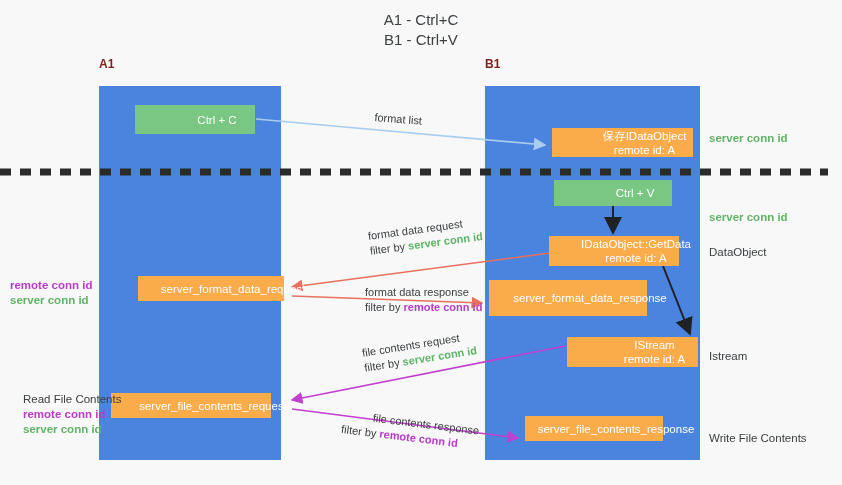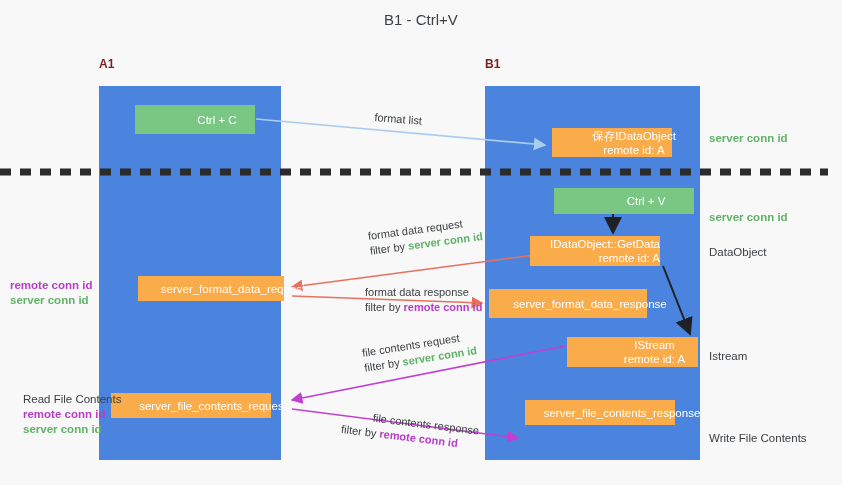--- a/index.html
+++ b/index.html
@@ -100,20 +100,21 @@
     color: #3c4043;
   }
   .cap-line { display: block; }
 </style>
 </head>
 <body>
 
 <div id="stage">
 
   <div class="title-block">
+    <div>A1 - Ctrl+C</div>
     <div>B1 - Ctrl+V</div>
   </div>
 
   <div class="col-head" style="left:99px; top:57px; width:182px;">
     <span class="l1">A1</span>
     <span class="l2">remote</span>
   </div>
   <div class="col-head" style="left:485px; top:57px; width:215px;">
     <span class="l1">B1</span>
   </div>
@@ -151,52 +152,52 @@
 
     <line x1="292" y1="409" x2="518" y2="438" stroke="#c23fd0" stroke-width="1.5" marker-end="url(#ah-mag)"></line>
 
     <line x1="0" y1="172" x2="828" y2="172" stroke="#2b2b2b" stroke-width="7" stroke-dasharray="11 9"></line>
   </svg>
 
   <div class="node green" style="left:135px; top:105px; width:120px; height:29px;">
     <span class="ln">Ctrl + C</span>
   </div>
 
-  <div class="node orange" style="left:552px; top:128px; width:120px; height:29px;">
+  <div class="node orange" style="left:552px; top:128px; width:141px; height:29px;">
     <span class="ln">保存IDataObject</span>
     <span class="ln">remote id: A</span>
   </div>
 
-  <div class="node green" style="left:554px; top:180px; width:140px; height:26px;margin-top:8px;">
+  <div class="node green" style="left:554px; top:180px; width:118px; height:26px;">
     <span class="ln">Ctrl + V</span>
   </div>
 
-  <div class="node orange" style="left:530px; top:236px; width:130px; height:30px;align-items:flex-end;">
+  <div class="node orange" style="left:549px; top:236px; width:130px; height:30px;">
     <span class="ln">IDataObject::GetData</span>
     <span class="ln">remote id: A</span>
   </div>
 
   <div class="node orange" style="left:567px; top:337px; width:131px; height:30px;">
     <span class="ln">IStream</span>
     <span class="ln">remote id: A</span>
   </div>
 
   <div class="node orange" style="left:138px; top:276px; width:146px; height:25px;">
     <span class="ln">server_format_data_request</span>
   </div>
 
-  <div class="node orange" style="left:489px; top:289px; width:158px; height:29px;">
+  <div class="node orange" style="left:489px; top:280px; width:158px; height:36px;">
     <span class="ln">server_format_data_response</span>
   </div>
 
   <div class="node orange" style="left:111px; top:393px; width:160px; height:25px;">
     <span class="ln">server_file_contents_request</span>
   </div>
 
-  <div class="node orange" style="left:525px; top:400px; width:150px; height:25px;text-align:right;">
+  <div class="node orange" style="left:525px; top:416px; width:138px; height:25px;text-align:right;">
     <span class="ln">server_file_contents_response</span>
   </div>
 
   <div class="edge-cap" style="left:375px; top:110px; transform: rotate(4.5deg);">
     <span class="cap-line plain-txt">format list</span>
   </div>
 
   <div class="edge-cap" style="left:367px; top:229px; transform: rotate(-7.5deg);">
     <span class="cap-line plain-txt">format data request</span>
     <span class="cap-line"><span class="plain-txt">filter by </span><span class="green-txt">server conn id</span></span>

